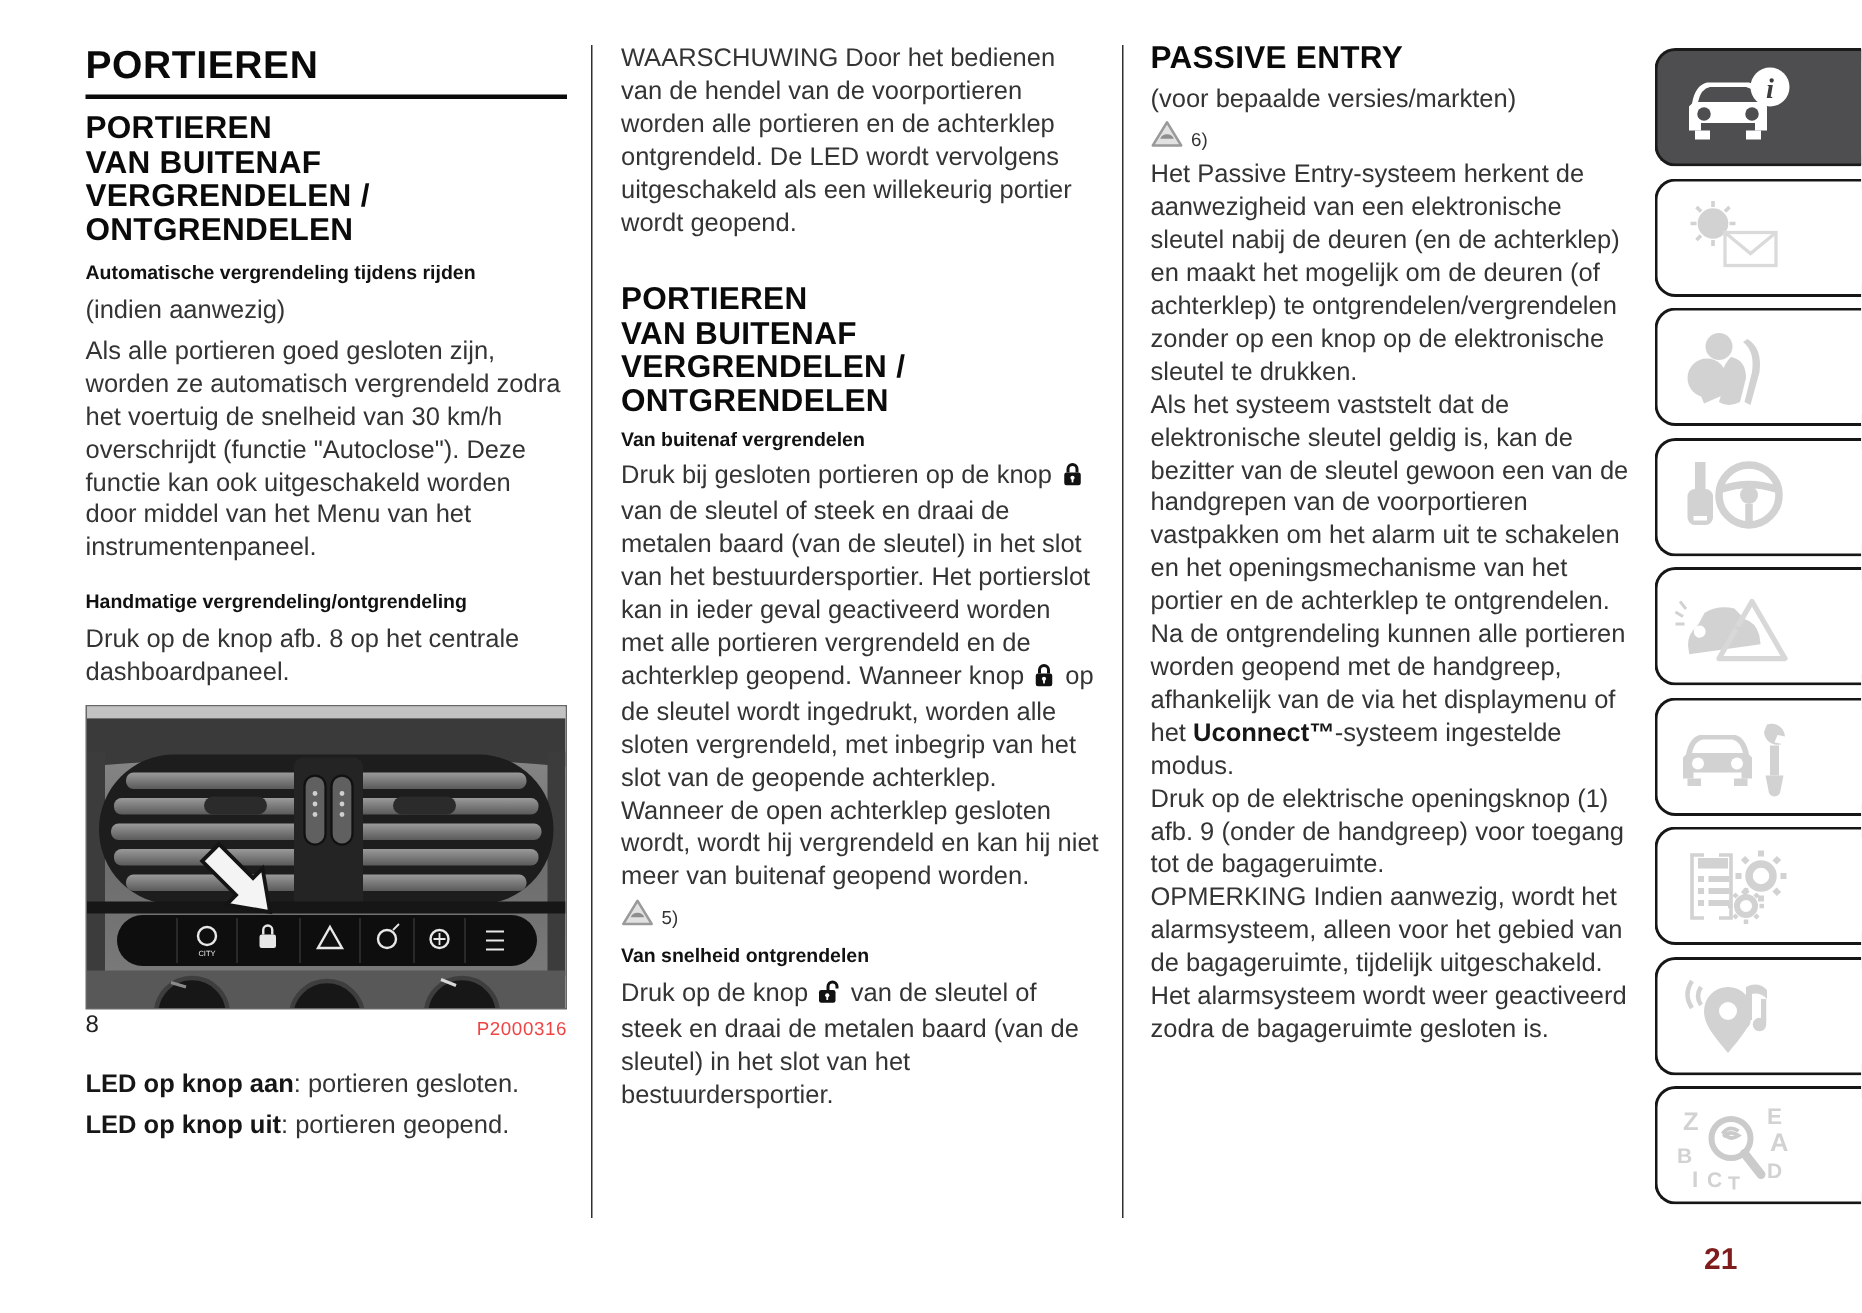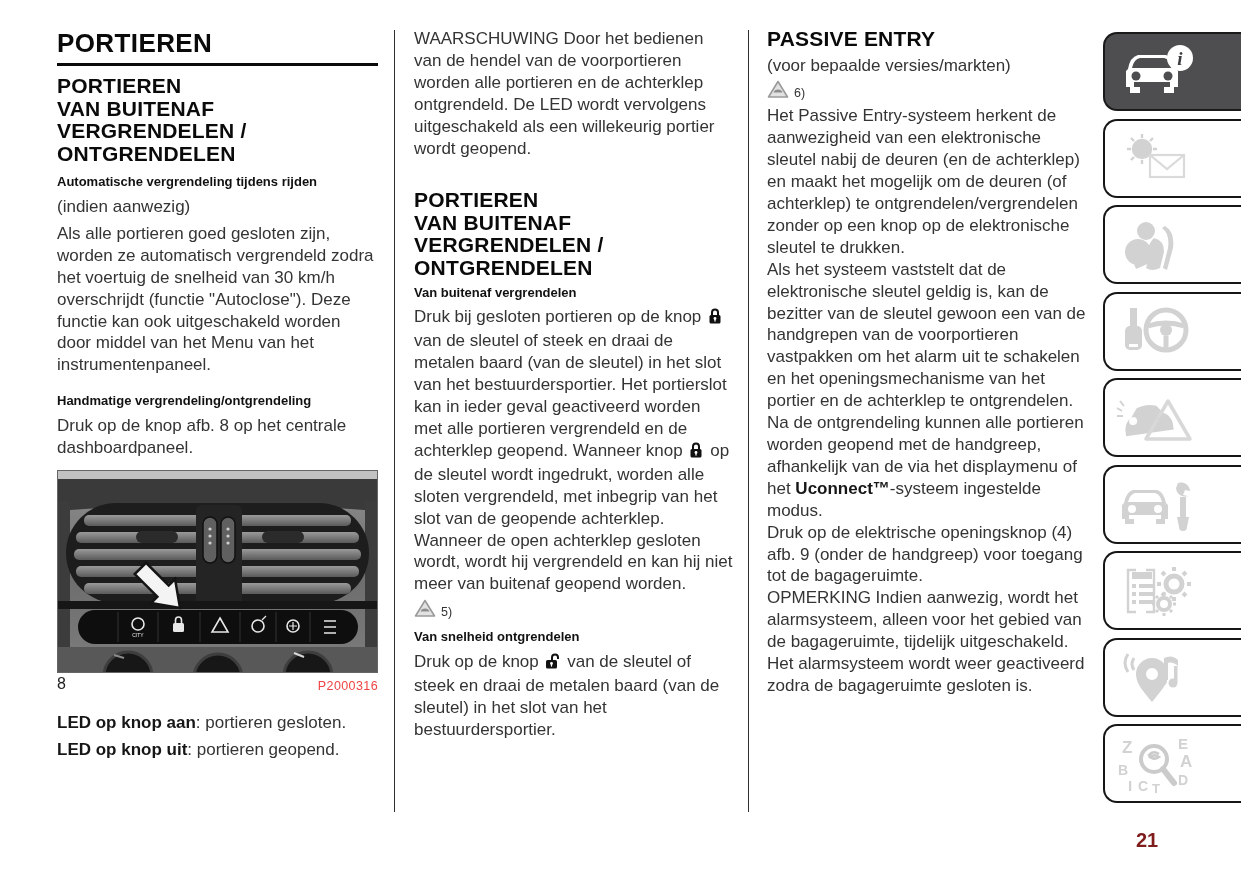--- a/index.html
+++ b/index.html
@@ -214,21 +214,21 @@
   <div class="footnote">
     <svg width="22" height="19" viewBox="0 0 22 19">
       <path d="M11,1.5 L20.5,17 H1.5 Z" fill="#e2e2e2" stroke="#9a9a9a" stroke-width="1.6" stroke-linejoin="round"></path>
       <path d="M6.5,12.5 q1,-3 4.5,-3 q3.5,0 4.5,3 z" fill="#8e8e8e"></path>
     </svg>
     <span class="fn-label">6)</span>
   </div>
   <p class="body-p">Het Passive Entry-systeem herkent de aanwezigheid van een elektronische sleutel nabij de deuren (en de achterklep) en maakt het mogelijk om de deuren (of achterklep) te ontgrendelen/vergrendelen zonder op een knop op de elektronische sleutel te drukken.</p>
   <p class="body-p">Als het systeem vaststelt dat de elektronische sleutel geldig is, kan de bezitter van de sleutel gewoon een van de handgrepen van de voorportieren vastpakken om het alarm uit te schakelen en het openingsmechanisme van het portier en de achterklep te ontgrendelen.</p>
   <p class="body-p"><span>Na de ontgrendeling kunnen alle portieren worden geopend met de handgreep, afhankelijk van de via het displaymenu of het </span><span class="bold">Uconnect™</span><span>-systeem ingestelde modus.</span></p>
-  <p class="body-p">Druk op de elektrische openingsknop (4) afb. 9 (onder de handgreep) voor toegang tot de bagageruimte.</p>
+  <p class="body-p">Druk op de elektrische openingsknop (1) afb. 9 (onder de handgreep) voor toegang tot de bagageruimte.</p>
   <p class="body-p">OPMERKING Indien aanwezig, wordt het alarmsysteem, alleen voor het gebied van de bagageruimte, tijdelijk uitgeschakeld. Het alarmsysteem wordt weer geactiveerd zodra de bagageruimte gesloten is.</p>
 </div>
 
 <div id="sidebar">
 
   <div class="tab active">
     <svg width="88" height="58" viewBox="0 0 88 58">
       <g fill="#ffffff">
         <path d="M12,26 q2,-12 10,-14 h28 q8,2 10,14 l2,2 v16 h-8 v-5 H18 v5 h-8 V28 Z"></path>
         <rect x="14" y="44" width="10" height="6"></rect>

